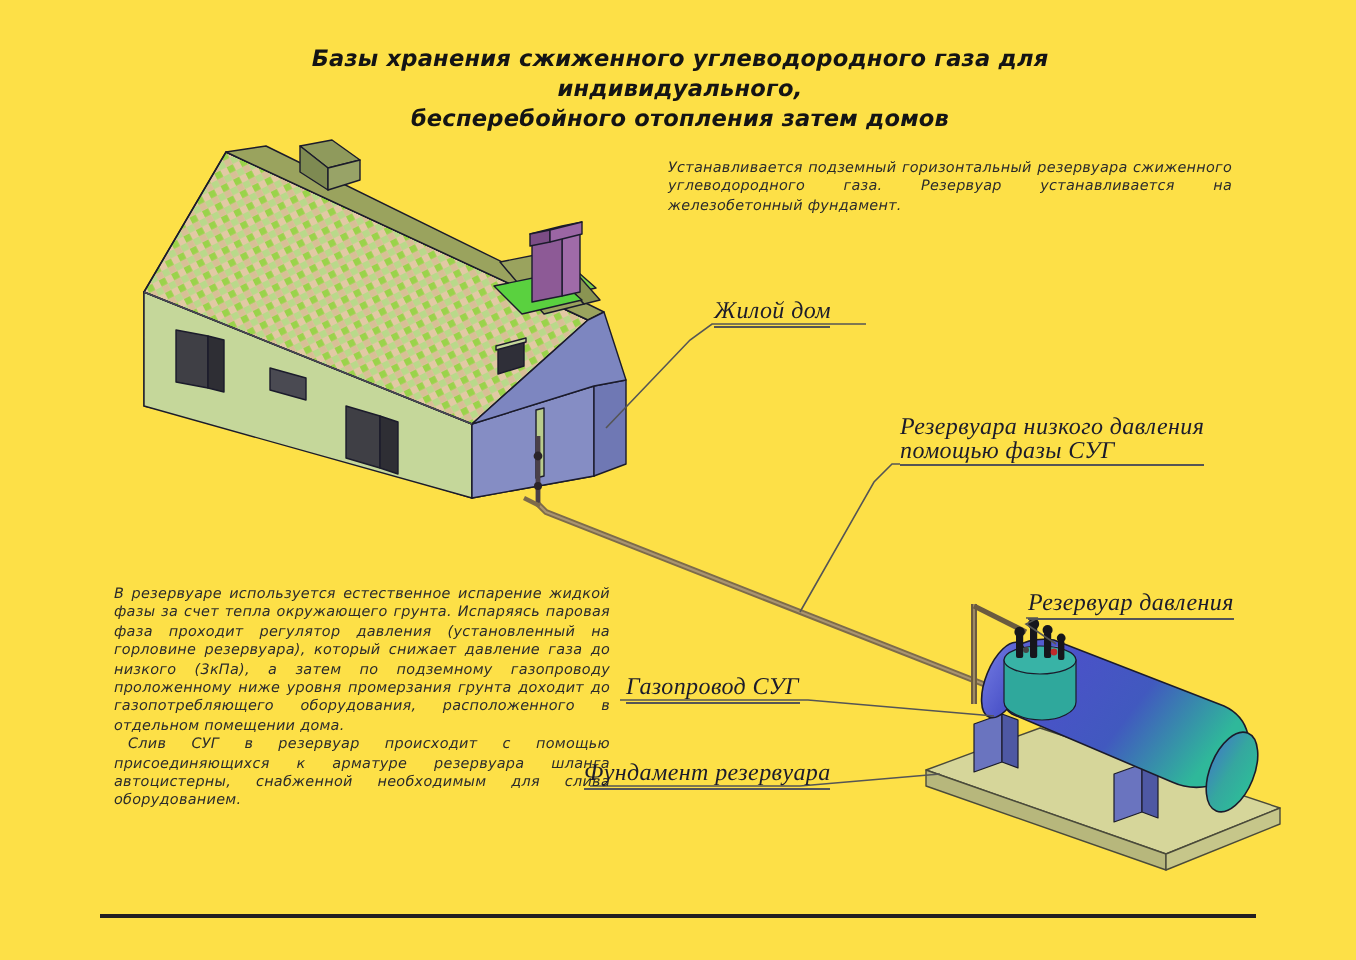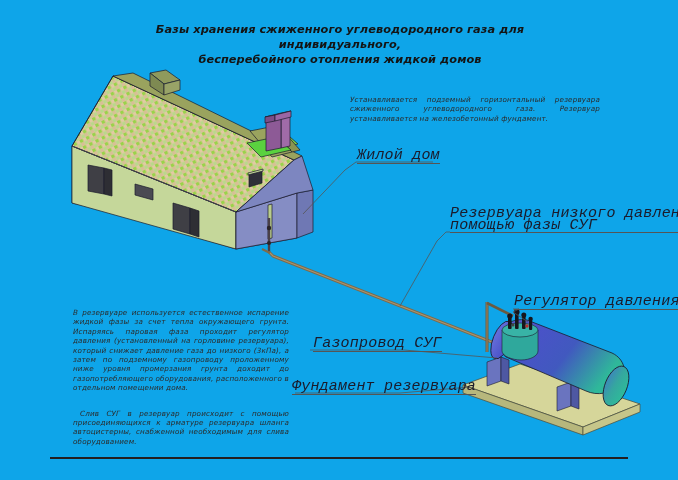--- a/index.html
+++ b/index.html
@@ -12,21 +12,21 @@
     height: 480px;
     position: relative;
     overflow: hidden;
     font-family: "DejaVu Sans", sans-serif;
   }
   #page {
     position: absolute;
     left: 0; top: 0;
     width: 678px;
     height: 480px;
-    background: #0ea5e9;
+    background: #fde047;
   }
 
   
   .title {
     position: absolute;
     left: 100px;
     top: 22px;
     width: 480px;
     text-align: center;
     font-family: "DejaVu Sans", sans-serif;
@@ -42,40 +42,40 @@
   .para {
     position: absolute;
     font-family: "DejaVu Sans", sans-serif;
     font-style: italic;
     font-size: 7.2px;
     line-height: 9.4px;
     color: #2b2b2b;
     text-align: justify;
     letter-spacing: 0.15px;
   }
-  .para p { margin: 16px; }
+  .para p { margin: 0; }
   .para p.indent { text-indent: 7px; }
 
   #note-top {
     left: 334px;
     top: 79px;
     width: 282px;
   }
   #note-bottom {
     left: 57px;
     top: 292px;
     width: 248px;
   }
 
   
   .callout {
     position: absolute;
-    font-family: Liberation Mono, monospace;
+    font-family: Liberation Serif, serif;
     font-style: italic;
-    font-size: 15px;
+    font-size: 12px;
     color: #1b1b2b;
     white-space: nowrap;
     letter-spacing: 0.2px;
     line-height: 11.5px;
   }
   .callout .cl-line {
     display: block;
     height: 1px;
     background: #555;
     margin-top: 1px;
@@ -268,21 +268,21 @@
 
       <path d="M310,350 L404,350 L497,358"></path>
 
       <path d="M295,393 L400,393 L470,387"></path>
     </g>
 
   </svg>
 
   <div class="title">
     <div>Базы хранения сжиженного углеводородного газа для индивидуального,</div>
-    <div>бесперебойного отопления жидкой домов</div>
+    <div>бесперебойного отопления затем домов</div>
   </div>
 
   <div class="para" id="note-top">
     <p>Устанавливается подземный горизонтальный резервуара сжиженного углеводородного газа. Резервуар устанавливается на железобетонный фундамент.</p>
   </div>
 
   <div class="para" id="note-bottom">
     <p>В резервуаре используется естественное испарение жидкой фазы за счет тепла окружающего грунта. Испаряясь паровая фаза проходит регулятор давления (установленный на горловине резервуара), который снижает давление газа до низкого (3кПа), а затем по подземному газопроводу проложенному ниже уровня промерзания грунта доходит до газопотребляющего оборудования, расположенного в отдельном помещении дома.</p>
     <p class="indent">Слив СУГ в резервуар происходит с помощью присоединяющихся к арматуре резервуара шланга автоцистерны, снабженной необходимым для слива оборудованием.</p>
   </div>
@@ -292,21 +292,21 @@
     <span class="cl-line"></span>
   </div>
 
   <div class="callout" style="left:450px; top:208px;">
     <span>Резервуара низкого давления</span><br>
     <span>помощью фазы СУГ</span>
     <span class="cl-line"></span>
   </div>
 
   <div class="callout" style="left:514px; top:296px;">
-    <span>Регулятор давления</span>
+    <span>Резервуар давления</span>
     <span class="cl-line"></span>
   </div>
 
   <div class="callout" style="left:313px; top:338px;">
     <span>Газопровод СУГ</span>
     <span class="cl-line"></span>
   </div>
 
   <div class="callout" style="left:292px; top:381px;">
     <span>Фундамент резервуара</span>

